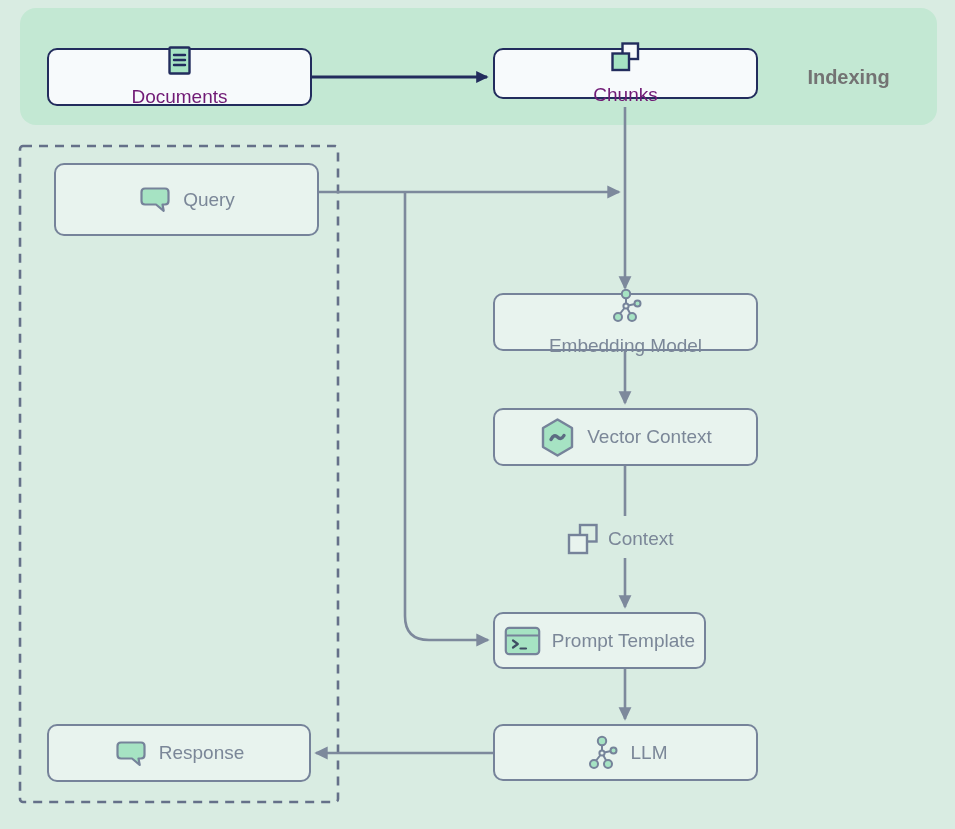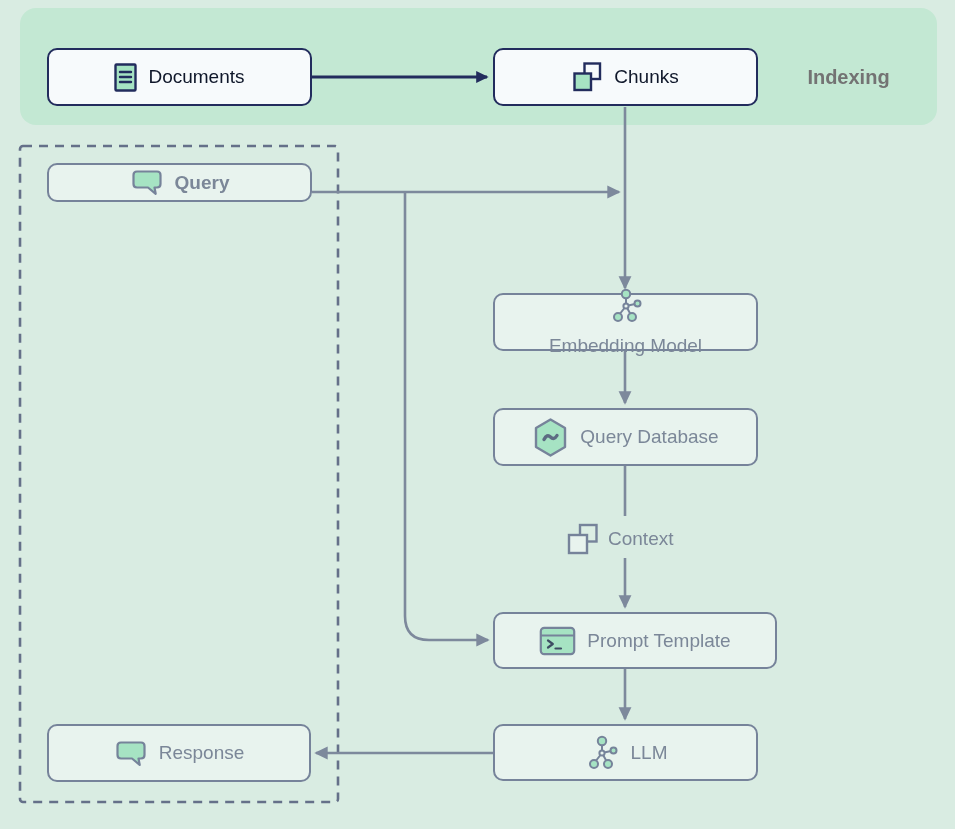--- a/index.html
+++ b/index.html
@@ -34,22 +34,23 @@
     align-items: center;
     justify-content: center;
     gap: 11px;
     border-radius: 10px;
     box-sizing: border-box;
     font-size: 19px;
   }
   .node-navy {
     background: #f7fafc;
     border: 2.5px solid #222c5d;
-    color: #0f172a;
+    color: #701a75;
     font-weight: 500;
+    flex-direction: column;
   }
   .node-mint {
     background: #e8f3ee;
     border: 2px solid #76839a;
     color: #7b8798;
     font-weight: 400;
   }
   .region-label {
     position: absolute;
     display: flex;
@@ -108,31 +109,31 @@
   </svg>
 
   <div class="node node-navy" style="left:47px; top:48px; width:265px; height:58px;">
     <svg class="icon" width="23" height="29" viewBox="0 0 23 29">
       <rect x="1.5" y="1.5" width="20" height="26" rx="1" fill="#a6e3c3" stroke="#222c5d" stroke-width="2.4"></rect>
       <path d="M6 9 H17 M6 14 H17 M6 19 H17" stroke="#222c5d" stroke-width="2.4" stroke-linecap="round"></path>
     </svg>
     <span>Documents</span>
   </div>
 
-  <div class="node node-navy" style="left:493px; top:48px; width:265px; height:58px;">
+  <div class="node node-navy" style="left:493px; top:48px; width:265px; height:51px;">
     <svg class="icon" width="31" height="31" viewBox="0 0 31 31">
       <rect x="12.5" y="1.5" width="15.5" height="15.5" fill="#f7fafc" stroke="#222c5d" stroke-width="2.4"></rect>
       <rect x="2.5" y="11.5" width="16.5" height="16.5" fill="#a6e3c3" stroke="#222c5d" stroke-width="2.4"></rect>
     </svg>
     <span>Chunks</span>
   </div>
 
   <div class="region-label" style="left:760px; top:48px; width:177px; height:58px;">Indexing</div>
 
-  <div class="node node-mint" style="left:47px; top:163px; width:265px; height:39px;font-weight:bold;">
+  <div class="node node-mint" style="left:54px; top:163px; width:265px; height:73px;">
     <svg class="icon" width="34" height="27" viewBox="0 0 34 27">
       <path d="M 7 2.5 H 27 Q 30.5 2.5 30.5 6 V 15 Q 30.5 18.5 27 18.5 H 24.5 L 25.7 24.8 L 18 18.5 H 7 Q 3.5 18.5 3.5 15 V 6 Q 3.5 2.5 7 2.5 Z" fill="#a6e3c3" stroke="#76839a" stroke-width="2.2" stroke-linejoin="round"></path>
     </svg>
     <span>Query</span>
   </div>
 
   <div class="node node-mint" style="left:493px; top:293px; width:265px; height:58px;flex-direction:column;">
     <svg class="icon" width="36" height="37" viewBox="0 0 36 37">
       <path d="M18 19 L18 9 M18 19 L27 17 M18 19 L11 28 M18 19 L23 28" stroke="#76839a" stroke-width="2" fill="none"></path>
       <circle cx="18" cy="7" r="4.2" fill="#a6e3c3" stroke="#76839a" stroke-width="2"></circle>
@@ -142,32 +143,32 @@
       <circle cx="18" cy="19" r="2.6" fill="#e8f3ee" stroke="#76839a" stroke-width="2"></circle>
     </svg>
     <span>Embedding Model</span>
   </div>
 
   <div class="node node-mint" style="left:493px; top:408px; width:265px; height:58px;">
     <svg class="icon" width="37" height="41" viewBox="0 0 37 41">
       <polygon points="18.5,2.5 33,11 33,30 18.5,38.5 4,30 4,11" fill="#a6e3c3" stroke="#76839a" stroke-width="2.4" stroke-linejoin="round"></polygon>
       <path d="M 12 22.5 Q 15 16.5 18.5 20 Q 22 23.5 25 18.5" fill="none" stroke="#5c6b82" stroke-width="3.4" stroke-linecap="round"></path>
     </svg>
-    <span>Query Database</span>
+    <span>Vector Context</span>
   </div>
 
   <div class="free-label" style="left:566px; top:520px; height:38px;">
     <svg class="icon" width="34" height="34" viewBox="0 0 34 34">
       <rect x="14" y="3" width="16.5" height="16.5" fill="#dceee4" stroke="#76839a" stroke-width="2.4"></rect>
       <rect x="3" y="13" width="18" height="18" fill="#e8f3ee" stroke="#76839a" stroke-width="2.4"></rect>
     </svg>
     <span>Context</span>
   </div>
 
-  <div class="node node-mint" style="left:493px; top:612px; width:284px; height:57px;">
+  <div class="node node-mint" style="left:493px; top:612px; width:213px; height:57px;">
     <svg class="icon" width="37" height="30" viewBox="0 0 37 30">
       <rect x="1.8" y="1.8" width="33.4" height="26.4" rx="3.5" fill="#a6e3c3" stroke="#76839a" stroke-width="2.2"></rect>
       <path d="M1.8 9.5 H35.2" stroke="#76839a" stroke-width="2.2"></path>
       <path d="M9 14.5 L13.8 18 L9 21.5" fill="none" stroke="#3e4d63" stroke-width="2.2" stroke-linecap="round" stroke-linejoin="round"></path>
       <path d="M16.5 22.5 H22" stroke="#3e4d63" stroke-width="2.2" stroke-linecap="round"></path>
     </svg>
     <span>Prompt Template</span>
   </div>
 
   <div class="node node-mint" style="left:47px; top:724px; width:264px; height:58px;">

